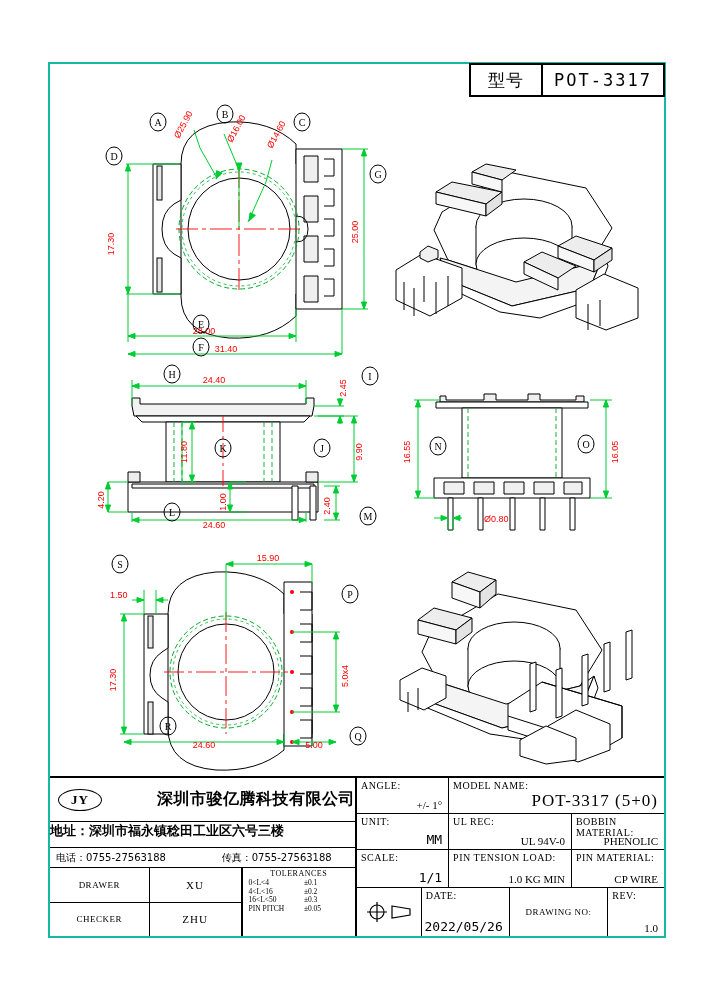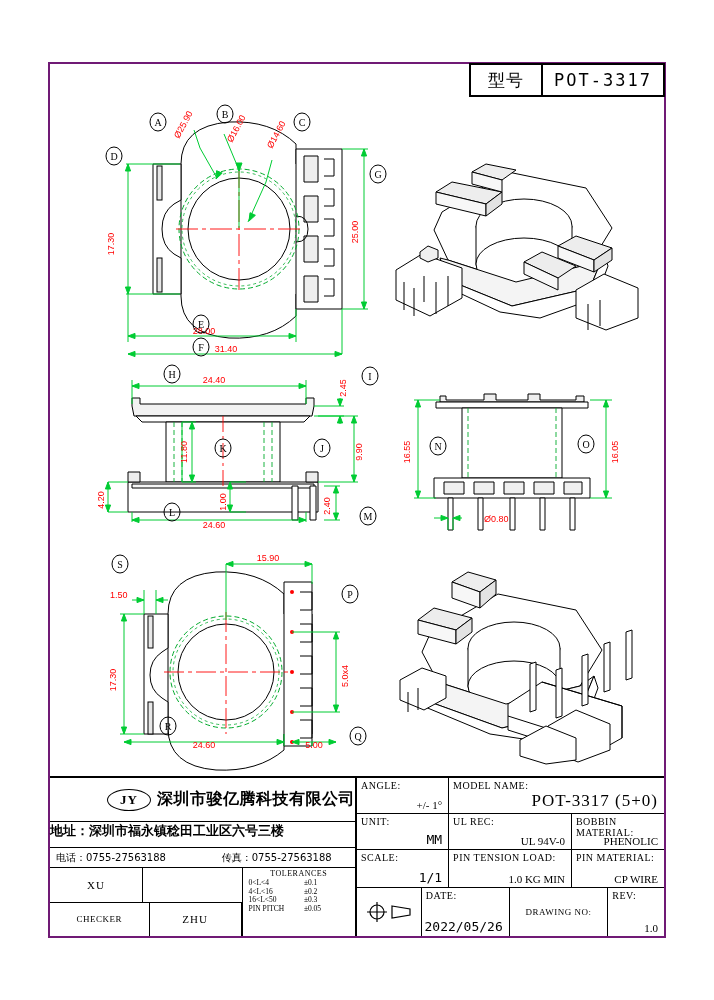--- a/index.html
+++ b/index.html
@@ -1,20 +1,20 @@
 <!DOCTYPE html>
 <html><head>
 <meta charset="utf-8">
 <style>
   html,body{margin:0;padding:0;background:#ffffff;}
   body{width:714px;height:1000px;font-family:"Liberation Sans",sans-serif;overflow:hidden;position:relative;}
 
   
   #sheet{position:absolute;left:0;top:0;width:714px;height:1000px;background:#fff;}
-  #frame{position:absolute;left:48px;top:62px;width:618px;height:876px;border:2px solid #701a75;box-sizing:border-box;background:#fff;}
+  #frame{position:absolute;left:48px;top:62px;width:618px;height:876px;border:2px solid #14b8a6;box-sizing:border-box;background:#fff;}
 
   
   .modelbox{position:absolute;right:-1px;top:-1px;display:flex;border:2px solid #000;background:#fff;box-sizing:border-box;height:34px;}
   .modelbox .cell{display:flex;align-items:center;justify-content:center;box-sizing:border-box;}
   .modelbox .lbl{width:72px;border-right:2px solid #000;font-size:17px;letter-spacing:1px;font-family:"DejaVu Sans",sans-serif;}
   .modelbox .val{width:120px;font-size:17px;letter-spacing:2px;font-family:"DejaVu Sans Mono",monospace;}
 
   
   .view{position:absolute;}
   svg{display:block;overflow:visible;}
@@ -23,21 +23,21 @@
 
   
   #titleblock{position:absolute;left:0;bottom:0;width:100%;height:160px;box-sizing:border-box;border-top:2px solid #000;display:flex;}
   #tb-left{width:50%;box-sizing:border-box;border-right:2px solid #000;display:flex;flex-direction:column;}
   #tb-right{width:50%;box-sizing:border-box;display:flex;flex-direction:column;}
 
   .tb-row{display:flex;box-sizing:border-box;border-bottom:1.5px solid #000;}
   .tb-row:last-child{border-bottom:none;}
   .tb-cell{box-sizing:border-box;padding:2px 4px;display:flex;align-items:center;overflow:hidden;}
 
-  .company{height:44px;align-items:center;justify-content:flex-end;gap:6px;padding-left:8px;}
+  .company{height:44px;align-items:center;justify-content:space-between;gap:6px;padding-left:8px;}
   .jy{display:inline-flex;align-items:center;justify-content:center;width:42px;height:20px;border:1.6px solid #000;border-radius:50%;font-family:"Liberation Serif",serif;font-weight:bold;font-size:13px;letter-spacing:1px;flex:none;}
   .cname{font-family:Liberation Serif, serif;font-size:16px;font-weight:bold;letter-spacing:0.5px;}
   .addr{height:26px;font-family:"DejaVu Sans",sans-serif;font-size:13px;font-weight:bold;}
   .telrow{height:20px;font-family:"DejaVu Sans",sans-serif;font-size:10px;}
   .telrow .t1{width:55%;padding-left:6px;}
   .telrow .t2{width:45%;}
 
   .who{flex:1;}
   .who .c1{width:33%;border-right:1.5px solid #000;justify-content:center;font-family:"Liberation Serif",serif;font-size:9px;letter-spacing:0.5px;}
   .who .c2{width:30%;border-right:1.5px solid #000;justify-content:center;font-family:"Liberation Serif",serif;font-size:11px;}
@@ -452,20 +452,21 @@
         <div class="tb-row addr">
           <span>地址：深圳市福永镇稔田工业区六号三楼</span>
         </div>
         <div class="tb-row telrow">
           <span class="tb-cell t1">电话：0755-27563188</span>
           <span class="tb-cell t2">传真：0755-27563188</span>
         </div>
         <div class="tb-row who">
           <div class="whoL">
             <div class="r">
+              <div class="c1">DRAWER</div>
               <div class="c2">XU</div>
             </div>
             <div class="r">
               <div class="c1">CHECKER</div>
               <div class="c2">ZHU</div>
             </div>
           </div>
           <div class="tb-cell c3">
             <div class="tolhead">TOLERANCES</div>
             <div class="tolgrid">

